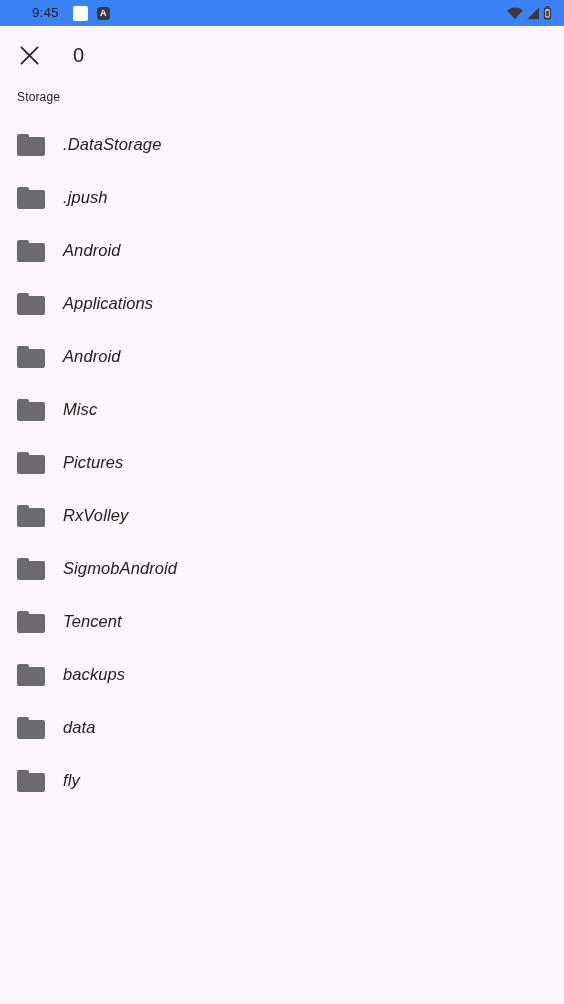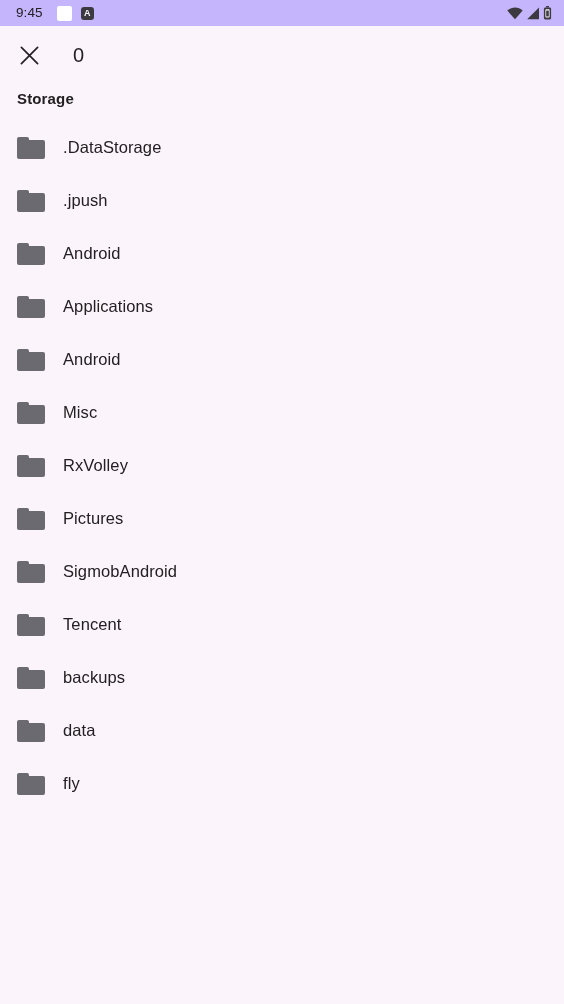--- a/index.html
+++ b/index.html
@@ -24,22 +24,22 @@
     display:flex;
     flex-direction:column;
   }
 
   
   .status-bar {
     height:26px;
     flex:0 0 26px;
     display:flex;
     align-items:center;
-    padding:0 12px 0 16px;
-    background:#c4b5fd;
+    padding:0 12px 0 32px;
+    background:#3b82f6;
     justify-content:flex-end;
   }
   .status-clock {
     font-size:13.5px;
     color:#232023;
     letter-spacing:.1px;
     line-height:1;
   }
   .status-left-icons {
     display:flex;
@@ -100,37 +100,38 @@
     font-size:20px;
     color:#232023;
     line-height:1;
     letter-spacing:.2px;
   }
 
   
   .section-header {
     flex:0 0 auto;
     padding:6px 0 14px 17px;
-    font-size:15px;
-    font-weight:bold;
+    font-size:12px;
+    font-weight:normal;
     color:#232023;
     letter-spacing:.15px;
   }
 
   
   .file-list {
     flex:1 1 auto;
     overflow:hidden;
   }
   .file-row {
     height:53px;
     display:flex;
     align-items:center;
     padding-left:17px;
     cursor:pointer;
+    font-style:italic;
   }
   .folder-icon {
     flex:0 0 28px;
     width:28px;
     height:22px;
     position:relative;
     margin-right:18px;
   }
   .folder-icon .tab {
     position:absolute;
@@ -245,34 +246,34 @@
           <span class="tab"></span>
           <span class="body"></span>
         </span>
         <span class="file-name">Misc</span>
       </div>
       <div class="file-row">
         <span class="folder-icon">
           <span class="tab"></span>
           <span class="body"></span>
         </span>
+        <span class="file-name">Pictures</span>
+      </div>
+      <div class="file-row">
+        <span class="folder-icon">
+          <span class="tab"></span>
+          <span class="body"></span>
+        </span>
         <span class="file-name">RxVolley</span>
       </div>
       <div class="file-row">
         <span class="folder-icon">
           <span class="tab"></span>
           <span class="body"></span>
         </span>
-        <span class="file-name">Pictures</span>
-      </div>
-      <div class="file-row">
-        <span class="folder-icon">
-          <span class="tab"></span>
-          <span class="body"></span>
-        </span>
         <span class="file-name">SigmobAndroid</span>
       </div>
       <div class="file-row">
         <span class="folder-icon">
           <span class="tab"></span>
           <span class="body"></span>
         </span>
         <span class="file-name">Tencent</span>
       </div>
       <div class="file-row">

